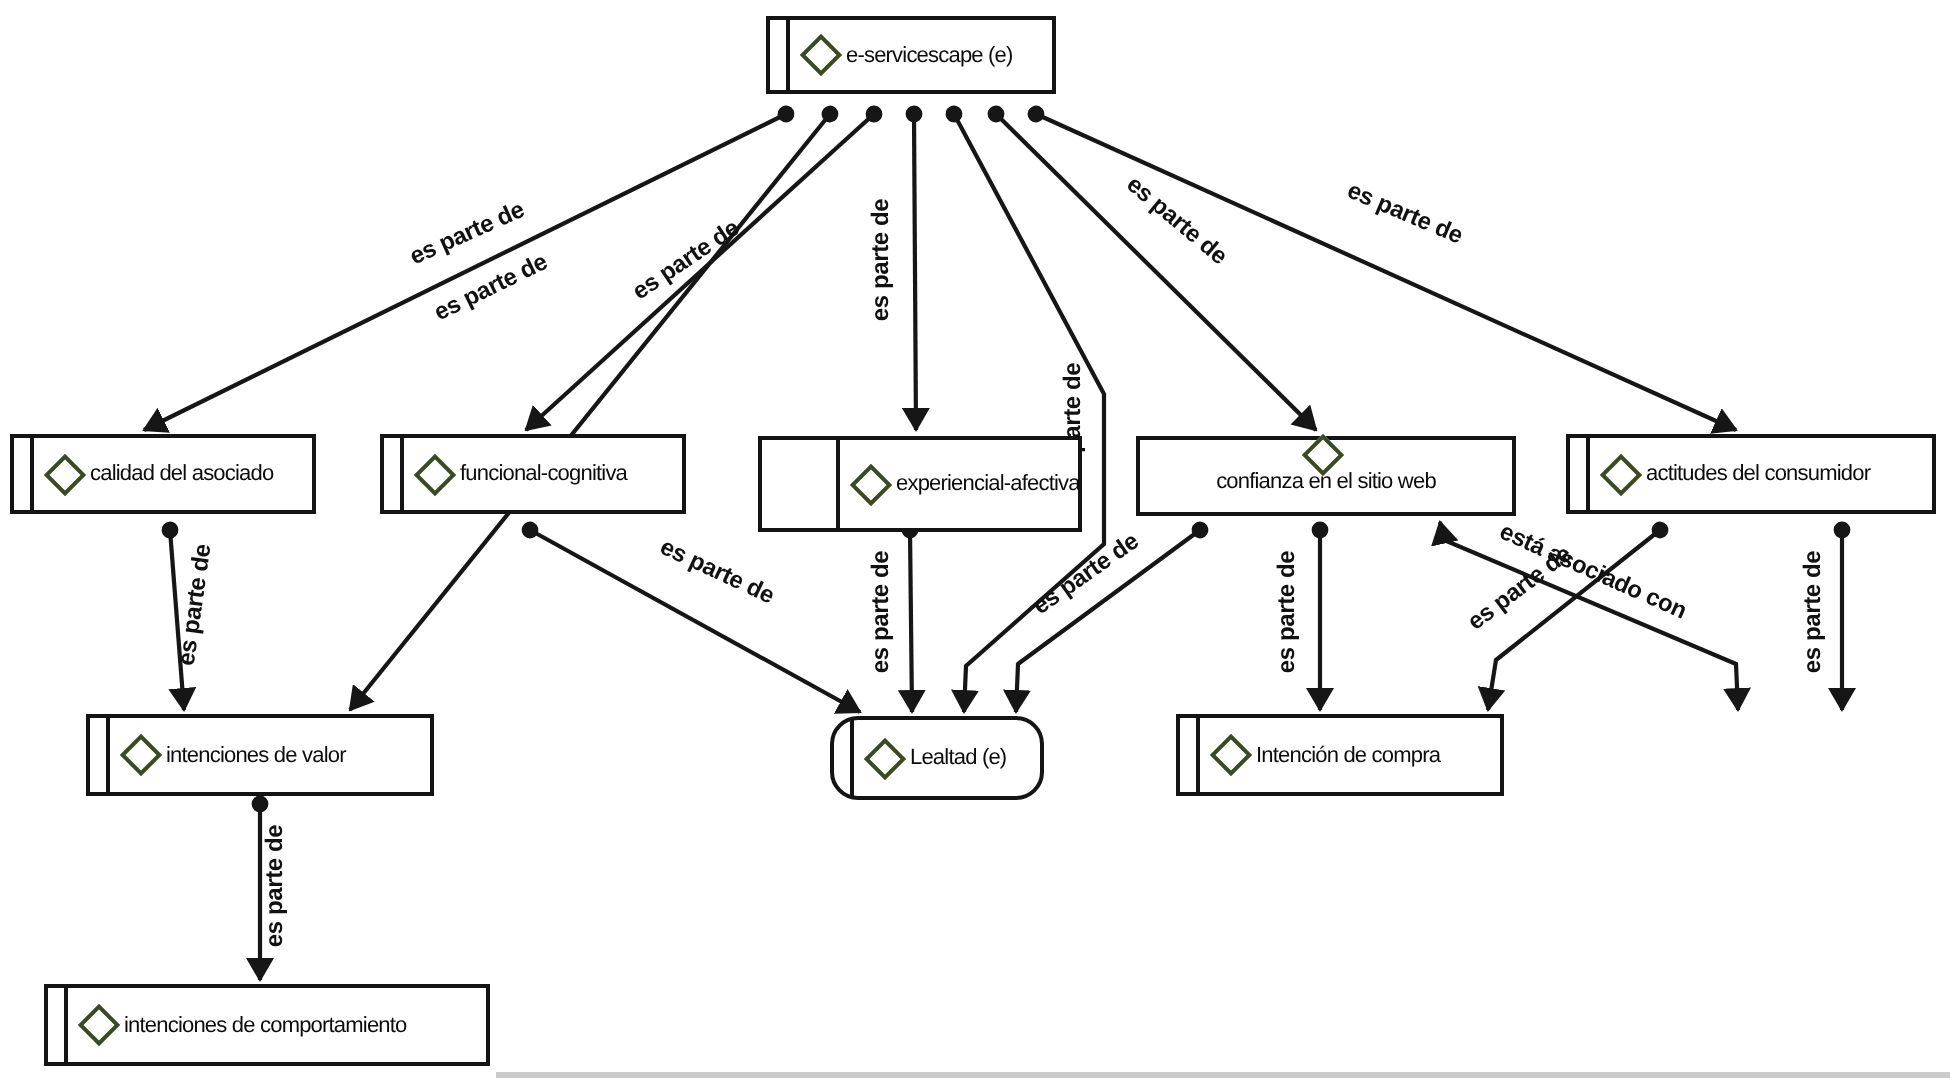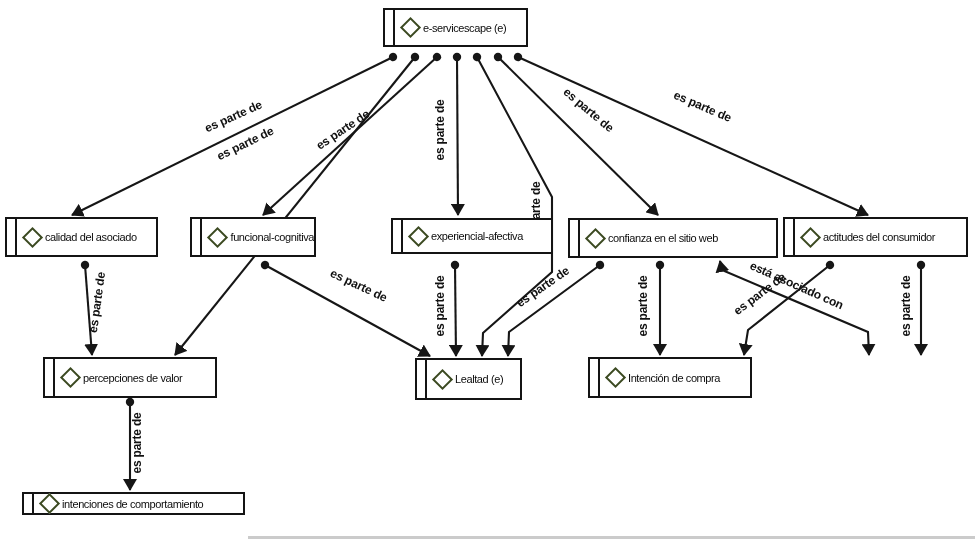--- a/index.html
+++ b/index.html
@@ -75,63 +75,63 @@
     <span class="diamond"></span>
     <span class="label">e-servicescape (e)</span>
   </div>
 
   <div class="node" style="left:5px;top:217px;width:153px;height:40px;">
     <span class="strip"></span>
     <span class="diamond"></span>
     <span class="label">calidad del asociado</span>
   </div>
 
-  <div class="node" style="left:190px;top:217px;width:126px;height:40px;justify-content:flex-end;">
+  <div class="node" style="left:190px;top:217px;width:153px;height:40px;">
     <span class="strip"></span>
     <span class="diamond"></span>
     <span class="label">funcional-cognitiva</span>
   </div>
 
-  <div class="node" style="left:391px;top:218px;width:162px;height:36px;">
+  <div class="node" style="left:379px;top:218px;width:162px;height:48px;padding-left:29px;">
     <span class="strip"></span>
     <span class="diamond"></span>
     <span class="label">experiencial-afectiva</span>
   </div>
 
-  <div class="node" style="left:568px;top:218px;width:210px;height:40px;">
+  <div class="node" style="left:568px;top:218px;width:190px;height:40px;flex-direction:column;">
     <span class="strip"></span>
     <span class="diamond"></span>
     <span class="label">confianza en el sitio web</span>
   </div>
 
   <div class="node" style="left:783px;top:217px;width:185px;height:40px;">
     <span class="strip"></span>
     <span class="diamond"></span>
     <span class="label">actitudes del consumidor</span>
   </div>
 
   <div class="node" style="left:43px;top:357px;width:174px;height:41px;">
     <span class="strip"></span>
     <span class="diamond"></span>
-    <span class="label">percepciones de valor</span>
+    <span class="label">intenciones de valor</span>
   </div>
 
-  <div class="node" style="left:415px;top:358px;width:107px;height:42px;">
+  <div class="node" style="left:415px;top:358px;width:107px;height:42px;border-radius:14px;">
     <span class="strip"></span>
     <span class="diamond"></span>
     <span class="label">Lealtad (e)</span>
   </div>
 
   <div class="node" style="left:588px;top:357px;width:164px;height:41px;">
     <span class="strip"></span>
     <span class="diamond"></span>
     <span class="label">Intención de compra</span>
   </div>
 
 
-  <div class="node" style="left:22px;top:492px;width:223px;height:23px;">
+  <div class="node" style="left:22px;top:492px;width:223px;height:41px;">
     <span class="strip"></span>
     <span class="diamond"></span>
     <span class="label">intenciones de comportamiento</span>
   </div>
 
   <div class="bottom-divider"></div>
 </div>
 
 </body></html>

